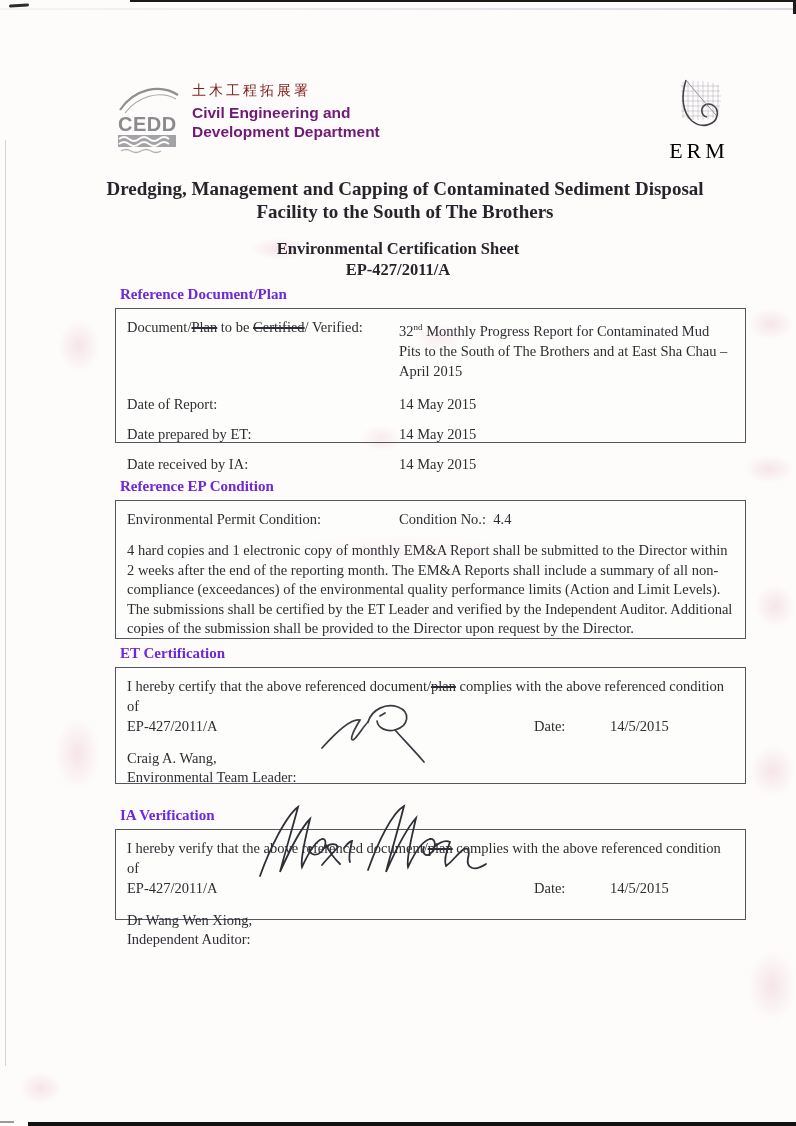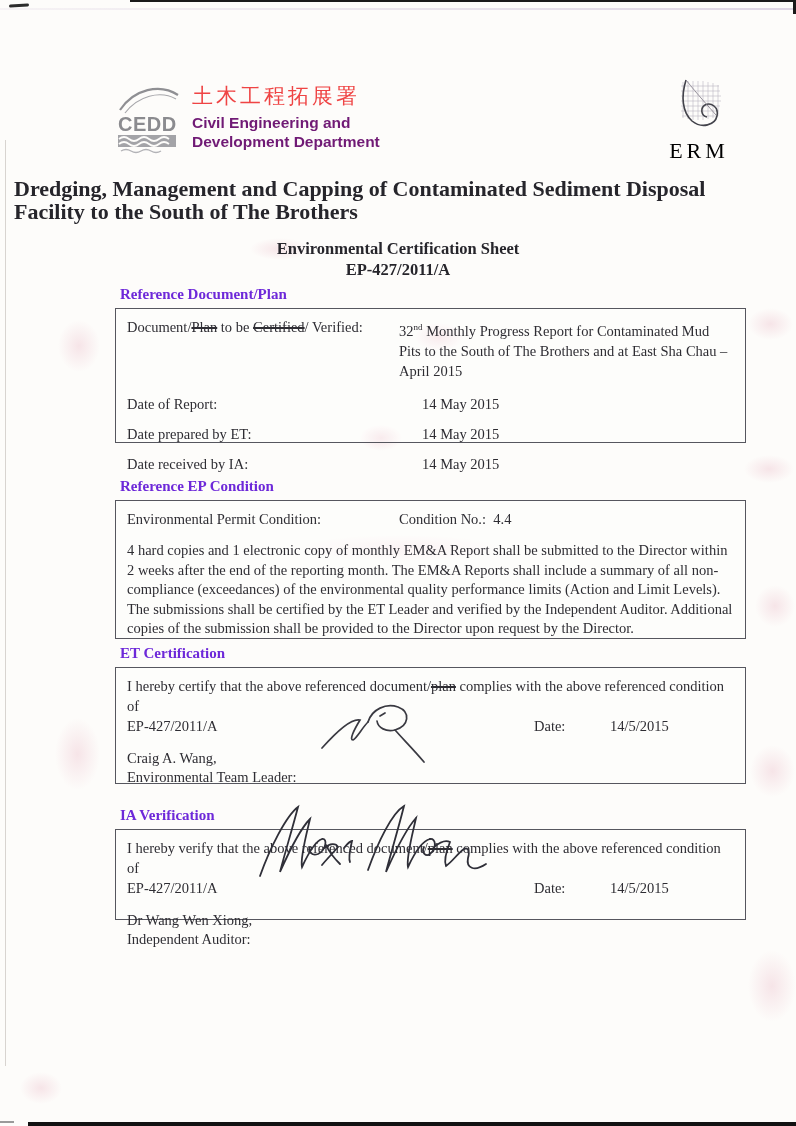--- a/index.html
+++ b/index.html
@@ -13,38 +13,38 @@
   .edge-dash{position:absolute;top:4px;left:9px;width:20px;height:3px;background:#2c2c2c;transform:rotate(-4deg);border-radius:2px;}
   .scanline{position:absolute;top:8px;left:0;right:0;height:2px;background:linear-gradient(90deg,rgba(195,175,205,0.12),rgba(175,155,195,0.40));}
   .edge-right-top{position:absolute;top:0;right:0;width:3px;height:14px;background:#1a1a1a;}
   .edge-bottom{position:absolute;bottom:0;left:28px;right:0;height:4px;background:#121212;}
   .edge-bottom-left{position:absolute;bottom:3px;left:0;width:14px;height:2px;background:#9a9a9a;}
   .edge-left-line{position:absolute;top:140px;bottom:60px;left:5px;width:1px;background:#d8d4d0;}
   .smudge{position:absolute;border-radius:50%;background:radial-gradient(closest-side,rgba(235,190,202,0.38),rgba(235,190,202,0));pointer-events:none;}
   
   .cedd{position:absolute;top:80px;left:118px;display:flex;gap:12px;align-items:flex-start;}
   .cedd-text{padding-top:2px;}
-  .cedd-cn{font-family:"DejaVu Sans",sans-serif;font-size:21px;letter-spacing:3px;color:#ef4444;margin-bottom:3px;}
+  .cedd-cn{font-family:"DejaVu Sans",sans-serif;font-size:14px;letter-spacing:3px;color:#7f1d1d;margin-bottom:3px;}
   .cedd-en{font-family:"Liberation Sans",sans-serif;font-weight:bold;font-size:15.5px;line-height:19px;color:#701a75;}
   .erm{position:absolute;top:78px;left:666px;width:66px;text-align:center;}
   .erm-label{font-size:22px;letter-spacing:4px;color:#000000;margin-top:2px;}
   
-  .title{position:absolute;top:177px;left:14px;right:0;font-weight:bold;font-size:22px;line-height:23px;color:#26252b;}
+  .title{position:absolute;top:177px;left:14px;right:0;text-align:center;font-weight:bold;font-size:19px;line-height:23px;color:#26252b;}
   .subtitle{position:absolute;top:238px;left:0;right:0;text-align:center;font-weight:bold;font-size:16.5px;line-height:21px;color:#26252b;}
   
   .section{position:absolute;left:115px;width:631px;}
   .sec1{top:286px;} .sec2{top:478px;} .sec3{top:645px;} .sec4{top:807px;}
   .sec-heading{font-weight:bold;font-size:15px;margin:0 0 5px 5px;color:#6d28d9;}
   .box{border:1.5px solid #56565e;padding:8px 11px;font-size:14.5px;box-sizing:border-box;position:relative;background:rgba(255,255,255,0.25);}
   .box1{height:135px;} .box2{height:139px;} .box3{height:117px;} .box4{height:91px;}
   .flex-row{display:flex;}
   .lbl{width:272px;flex:none;line-height:20px;}
   .val{flex:1;line-height:20px;}
   .doc-row{margin-bottom:13px;}
-  .date-row{margin-bottom:10px;gap:23px;}
+  .date-row{margin-bottom:10px;}
   .strike{text-decoration:line-through;text-decoration-thickness:1.5px;}
   sup{font-size:9px;}
   .para{margin:12px 0 0 0;line-height:19.6px;}
   .statement{line-height:20px;}
   .signer{margin-top:13px;line-height:19px;position:relative;}
   .sig{position:absolute;}
   .sig-et{left:200px;top:28px;}
   .sig-ia{left:140px;top:-28px;}
   .date-group{position:absolute;left:418px;display:flex;}
   .dg3{top:50px;} .dg4{top:50px;}

